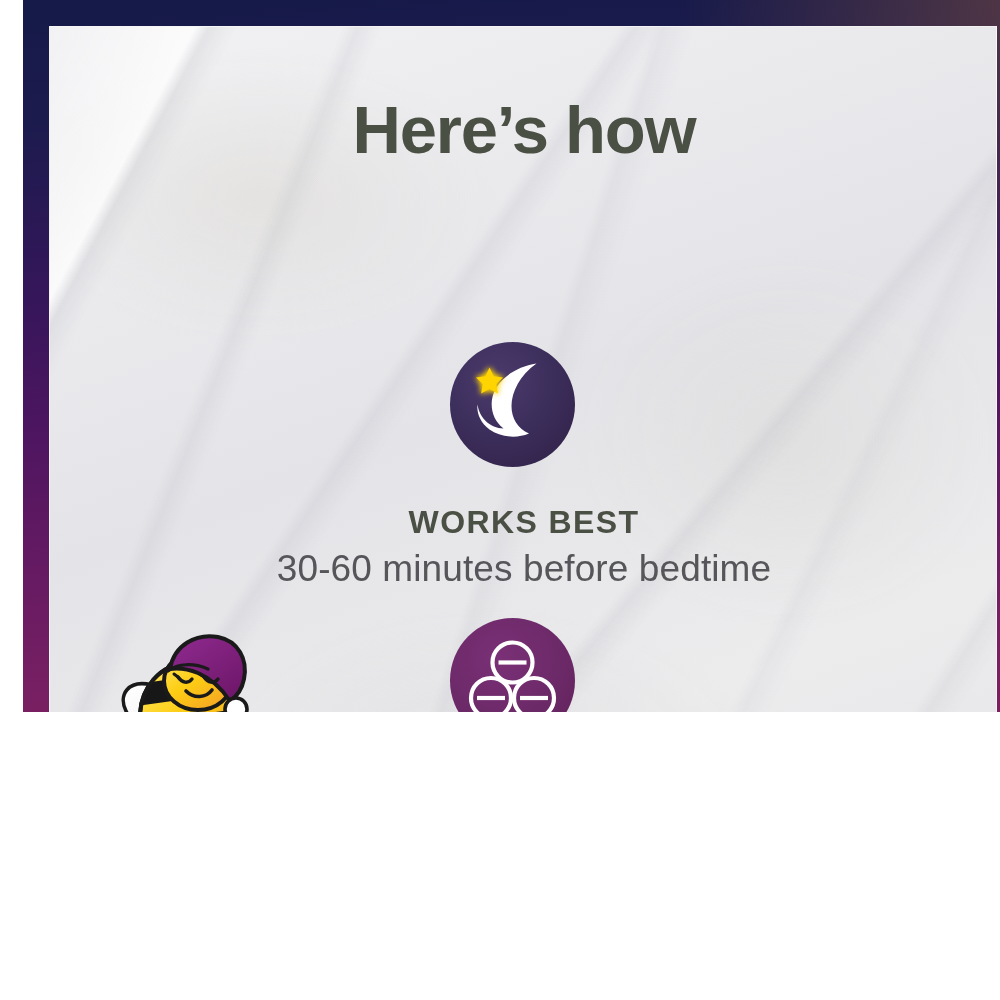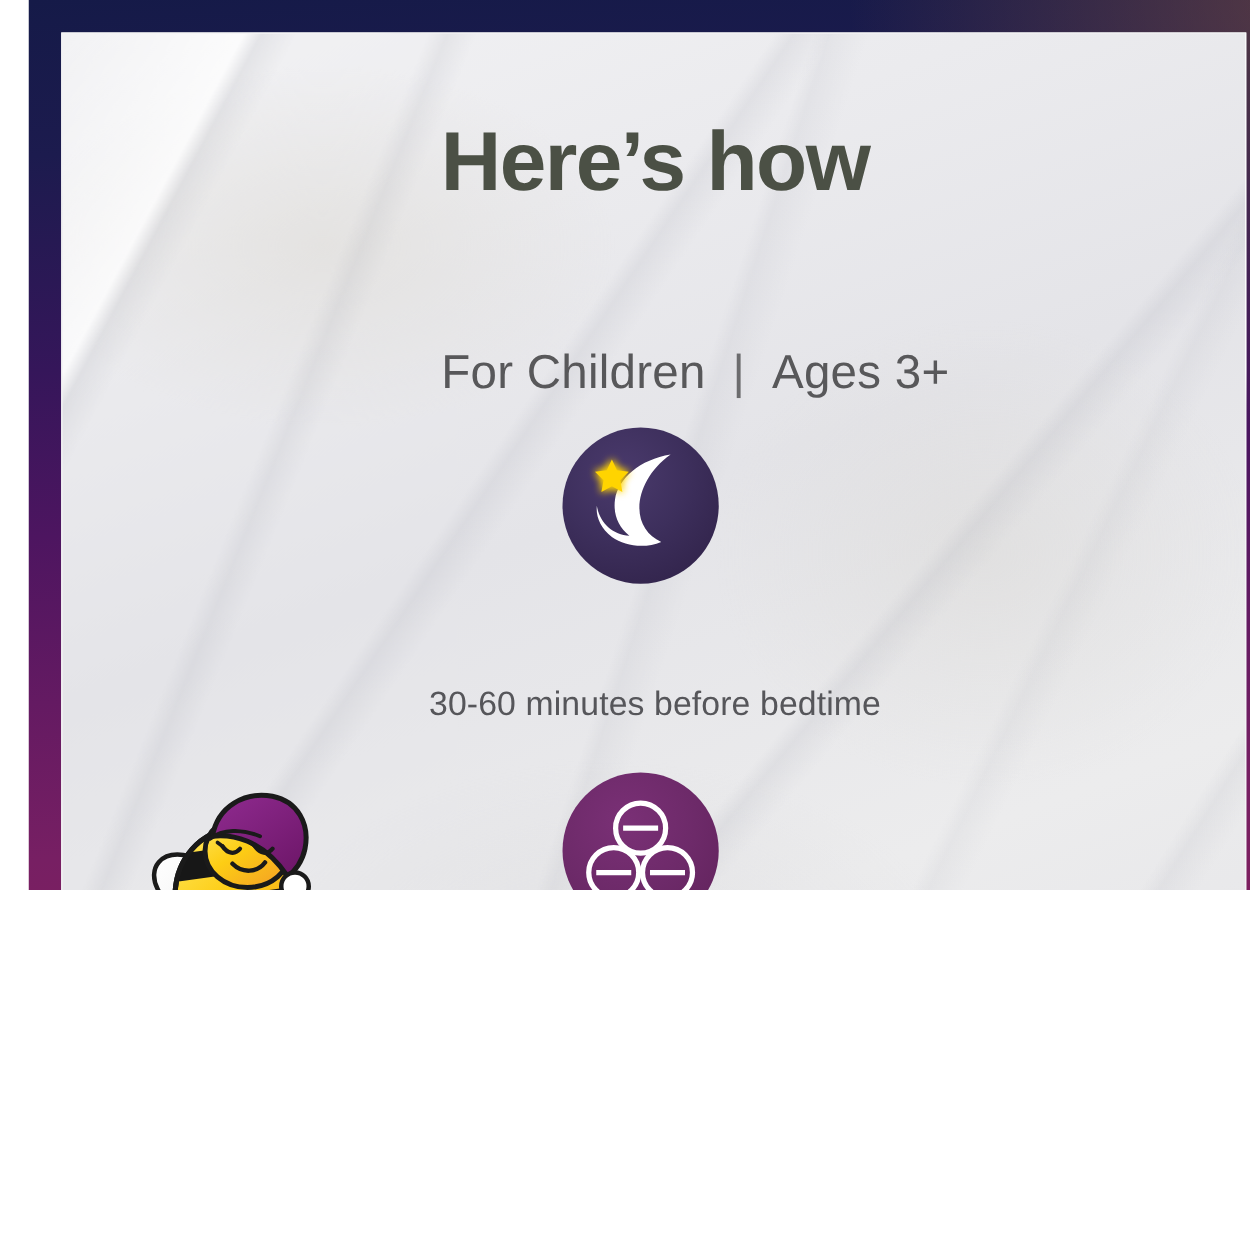--- a/index.html
+++ b/index.html
@@ -89,21 +89,21 @@
     color:#4b5045;
     font-weight:700;
   }
   .block-sub {
     position:absolute; left:0; width:948px;
     text-align:center;
     color:#56565a;
     font-weight:400;
   }
   #works-title { top:477px; font-size:32px; letter-spacing:1.4px; }
-  #works-sub   { top:521px; font-size:27px; letter-spacing:.1px; }
+  #works-sub   { top:521px; font-size:37px; letter-spacing:.1px; }
   #take-title  { top:754px; font-size:34px; letter-spacing:-.2px; }
   #take-sub    { top:798px; font-size:31px; letter-spacing:.1px; }
 
   
   #bee { position:absolute; left:62px; top:598px; width:160px; height:180px; }
   #bee svg { display:block; width:100%; height:100%; }
 
   
   #trail { position:absolute; left:0px; top:735px; width:180px; height:160px; }
   #trail svg { display:block; width:100%; height:100%; }
@@ -112,23 +112,20 @@
 <body>
 
 <div id="frame">
 
   <div id="panel">
 
     <div id="headline">
       <span class="l1">Here’s how</span>
     </div>
 
-    <div id="subhead">
-      <span>For Children</span><span class="divider">&nbsp; | &nbsp;</span><span>Ages 3+</span>
-    </div>
 
     <div class="icon-circle" id="moon-circle">
       <svg viewBox="0 0 125 125" xmlns="http://www.w3.org/2000/svg">
         <defs>
           <filter id="starglow" x="-120%" y="-120%" width="340%" height="340%">
             <feGaussianBlur stdDeviation="3.2" result="b"></feGaussianBlur>
             <feMerge>
                 <feMergeNode in="b"></feMergeNode>
                 <feMergeNode in="b"></feMergeNode>
                 <feMergeNode in="SourceGraphic"></feMergeNode>
@@ -137,20 +134,21 @@
         </defs>
 
         <path d="M86.5 21.5 C70 33 61.5 50 61.5 64 C61.5 77 68 86.5 79 91.5 C66 97 50 95 39.5 87.5 C30 80.5 26.5 70.5 27.5 62.5 C29.5 76 40 86 53.5 86.5 C44 79 40.5 68.5 42 57.5 C44.5 40.5 62 25.5 86.5 21.5 Z" fill="#ffffff"></path>
 
         <g filter="url(#starglow)">
           <path d="M39.5 25.5 L43.6 34.2 L53 35.4 L46.2 42.1 L47.9 51.5 L39.5 47 L31.1 51.5 L32.8 42.1 L26 35.4 L35.4 34.2 Z" fill="#ffd400"></path>
         </g>
       </svg>
     </div>
 
+    <div class="block-title" id="works-title">WORKS BEST</div>
     <div class="block-sub" id="works-sub">30-60 minutes before bedtime</div>
 
     <div class="icon-circle" id="pill-circle">
       <svg viewBox="0 0 125 125" xmlns="http://www.w3.org/2000/svg">
         <g fill="none" stroke="#ffffff" stroke-width="4.2">
           <circle cx="62.5" cy="44.5" r="20"></circle>
           <circle cx="41" cy="80" r="20"></circle>
           <circle cx="84" cy="80" r="20"></circle>
         </g>
         <g stroke="#ffffff" stroke-width="4.2" stroke-linecap="butt">

